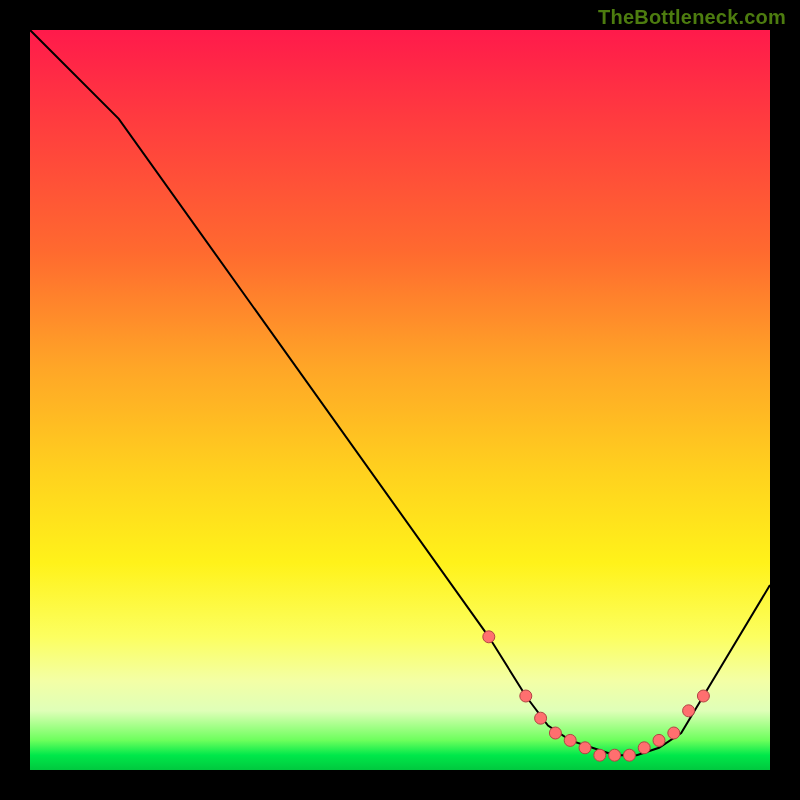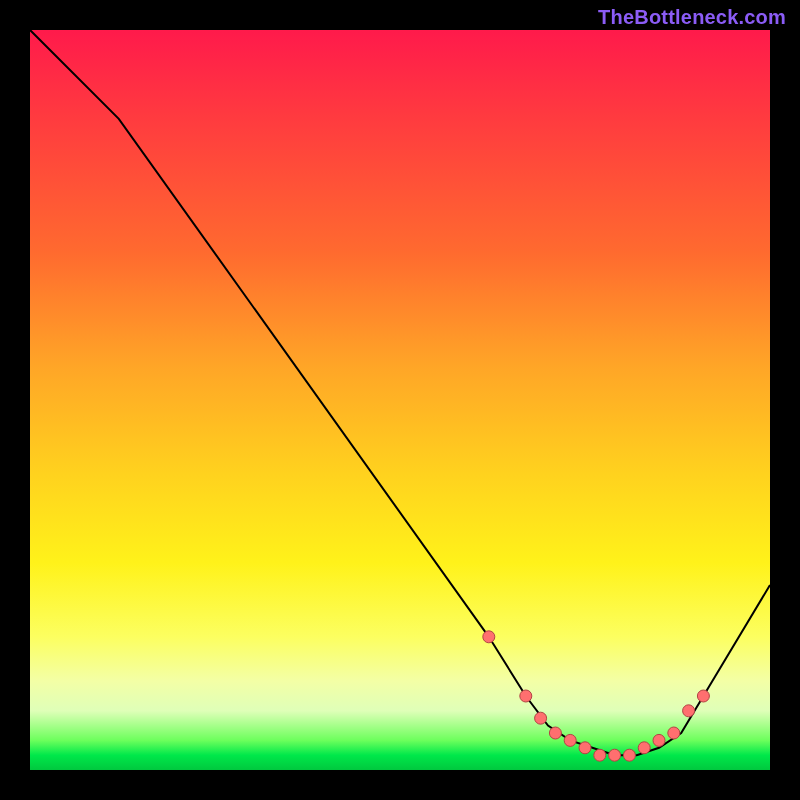--- a/index.html
+++ b/index.html
@@ -40,21 +40,21 @@
       #00c83e 100%
     );
   }
   .watermark {
     position: absolute;
     top: 6px;
     right: 14px;
     font-family: Arial, Helvetica, sans-serif;
     font-size: 20px;
     font-weight: 600;
-    color: #8b5cf6;
+    color: #4d7c0f;
     letter-spacing: 0.2px;
     user-select: none;
   }
   svg.curve {
     position: absolute;
     left: 0;
     top: 0;
     width: 740px;
     height: 740px;
     overflow: visible;

